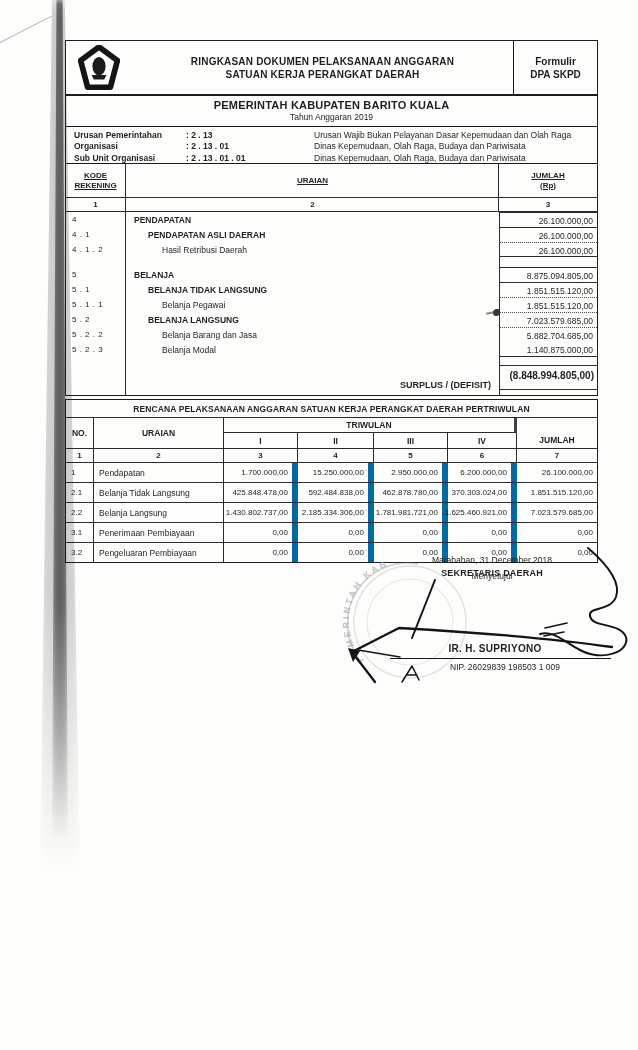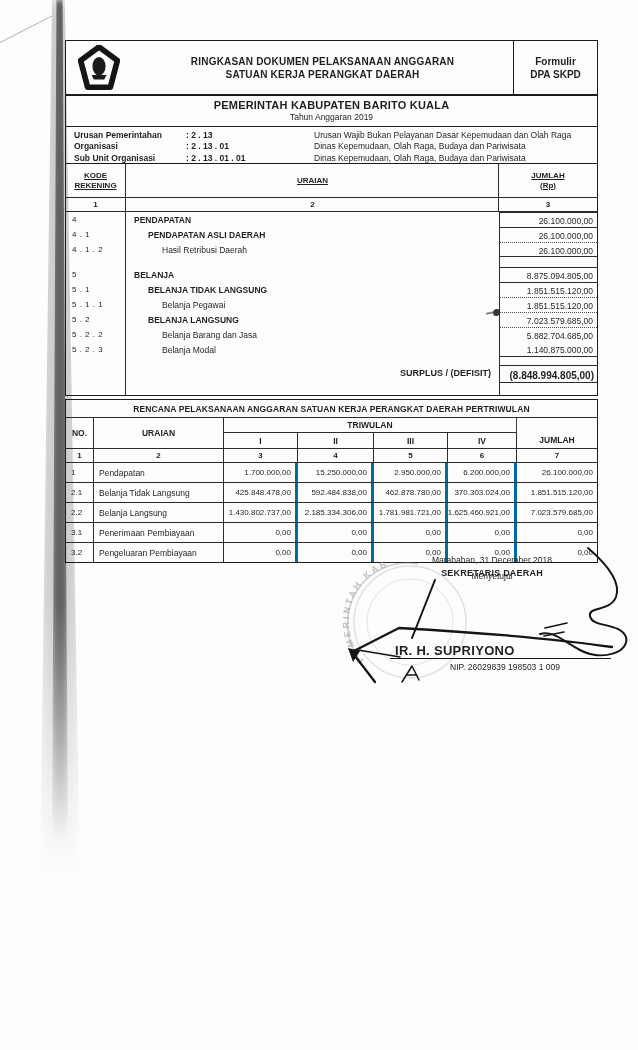--- a/index.html
+++ b/index.html
@@ -103,21 +103,21 @@
   .t1-row .c-val{
     border-left:1px solid #2b2b2b;text-align:right;font-size:8.5px;
     padding:2.5px 4px 0 0;box-sizing:border-box;
   }
   .ind0{padding-left:8px;}  .ind1{padding-left:22px;}  .ind2{padding-left:36px;}
   .bold{font-weight:bold;}
 
   .t1-surplus{display:grid;grid-template-columns:60px 1fr 98px;height:18px;}
   .t1-surplus .c-code{border-right:1px solid #2b2b2b;}
   .t1-surplus .c-lbl{
-    text-align:right;font-weight:bold;font-size:9px;padding:3px 8px 0 0;box-sizing:border-box;
+    text-align:right;font-weight:bold;font-size:9px;padding:3px 8px 0 0;box-sizing:border-box;margin-top:12px;
   }
   .t1-surplus .c-val{
     border:1px solid #2b2b2b;border-right:none;text-align:right;font-size:10px;
     padding:3.5px 3px 0 0;box-sizing:border-box;font-weight:bold;
   }
 
   
   .t2{
     position:absolute;left:65px;top:399px;width:533px;
     border:1.6px solid #1c1c1c;box-sizing:border-box;
@@ -132,21 +132,21 @@
     grid-template-columns:28px 130px 74px 76px 74px 69px 1fr;
     grid-template-rows:15px 15px;
     border-bottom:1.2px solid #2b2b2b;
   }
   .t2-hdr > div{
     display:flex;align-items:center;justify-content:center;
     font-weight:bold;font-size:8.5px;box-sizing:border-box;
   }
   .t2-hdr .no{grid-column:1;grid-row:1/3;border-right:1px solid #2b2b2b;}
   .t2-hdr .ur{grid-column:2;grid-row:1/3;border-right:1px solid #2b2b2b;}
-  .t2-hdr .tw{grid-column:3/7;grid-row:1;border-right:1px solid #404040;border-bottom:1px solid #2b2b2b;}
+  .t2-hdr .tw{grid-column:3/7;grid-row:1;border-right:3px solid #404040;border-bottom:1px solid #2b2b2b;}
   .t2-hdr .q1{grid-column:3;grid-row:2;border-right:1px solid #2b2b2b;}
   .t2-hdr .q2{grid-column:4;grid-row:2;border-right:1px solid #2b2b2b;}
   .t2-hdr .q3{grid-column:5;grid-row:2;border-right:1px solid #2b2b2b;}
   .t2-hdr .q4{grid-column:6;grid-row:2;border-right:1px solid #2b2b2b;}
   .t2-hdr .jm{grid-column:7;grid-row:1/3;padding-top:13px;}
   .t2-num{
     display:grid;grid-template-columns:28px 130px 74px 76px 74px 69px 1fr;
     height:13px;border-bottom:1.2px solid #2b2b2b;
   }
   .t2-num > div{
@@ -156,29 +156,29 @@
   .t2-num > div:not(:last-child){border-right:1px solid #2b2b2b;}
 
   .t2-row{
     display:grid;grid-template-columns:28px 130px 74px 76px 74px 69px 1fr;
     height:19px;border-bottom:1px solid #2b2b2b;
   }
   .t2-row:last-child{border-bottom:none;}
   .t2-row > div{box-sizing:border-box;font-size:8px;display:flex;align-items:center;}
   .t2-row .c-no{justify-content:flex-start;padding-left:5px;border-right:1px solid #2b2b2b;}
   .t2-row .c-ur{padding-left:5px;border-right:1px solid #2b2b2b;font-size:8.5px;}
-  .t2-row .c-v{justify-content:flex-end;padding-right:4px;border-right:3px solid #0369a1;}
+  .t2-row .c-v{justify-content:flex-end;padding-right:4px;border-right:6px solid #0369a1;}
   .t2-row .c-v:last-child{border-right:none;}
 
   
   .sig-text{position:absolute;left:382px;width:220px;text-align:center;}
   .sig-date{top:555px;font-size:8.5px;}
   .sig-approve{top:571px;font-size:8.5px;}
   .sig-role{top:568px;font-size:9px;font-weight:bold;letter-spacing:.2px;}
-  .sig-name{position:absolute;left:395px;top:643px;width:200px;text-align:left;font-size:13px;font-weight:bold;letter-spacing:.3px;}
+  .sig-name{position:absolute;left:395px;top:643px;width:200px;text-align:center;font-size:10px;font-weight:bold;letter-spacing:.3px;}
   .sig-underline{position:absolute;left:390px;top:658px;width:221px;border-top:1.2px solid #161616;}
   .sig-nip{position:absolute;left:405px;top:662px;width:200px;text-align:center;font-size:8.5px;}
   .stamp{position:absolute;left:338px;top:552px;width:150px;height:145px;opacity:.85;}
   .sig-ink{position:absolute;left:330px;top:540px;width:308px;height:160px;}
 </style>
 </head>
 <body>
 
 <div class="page">
 

